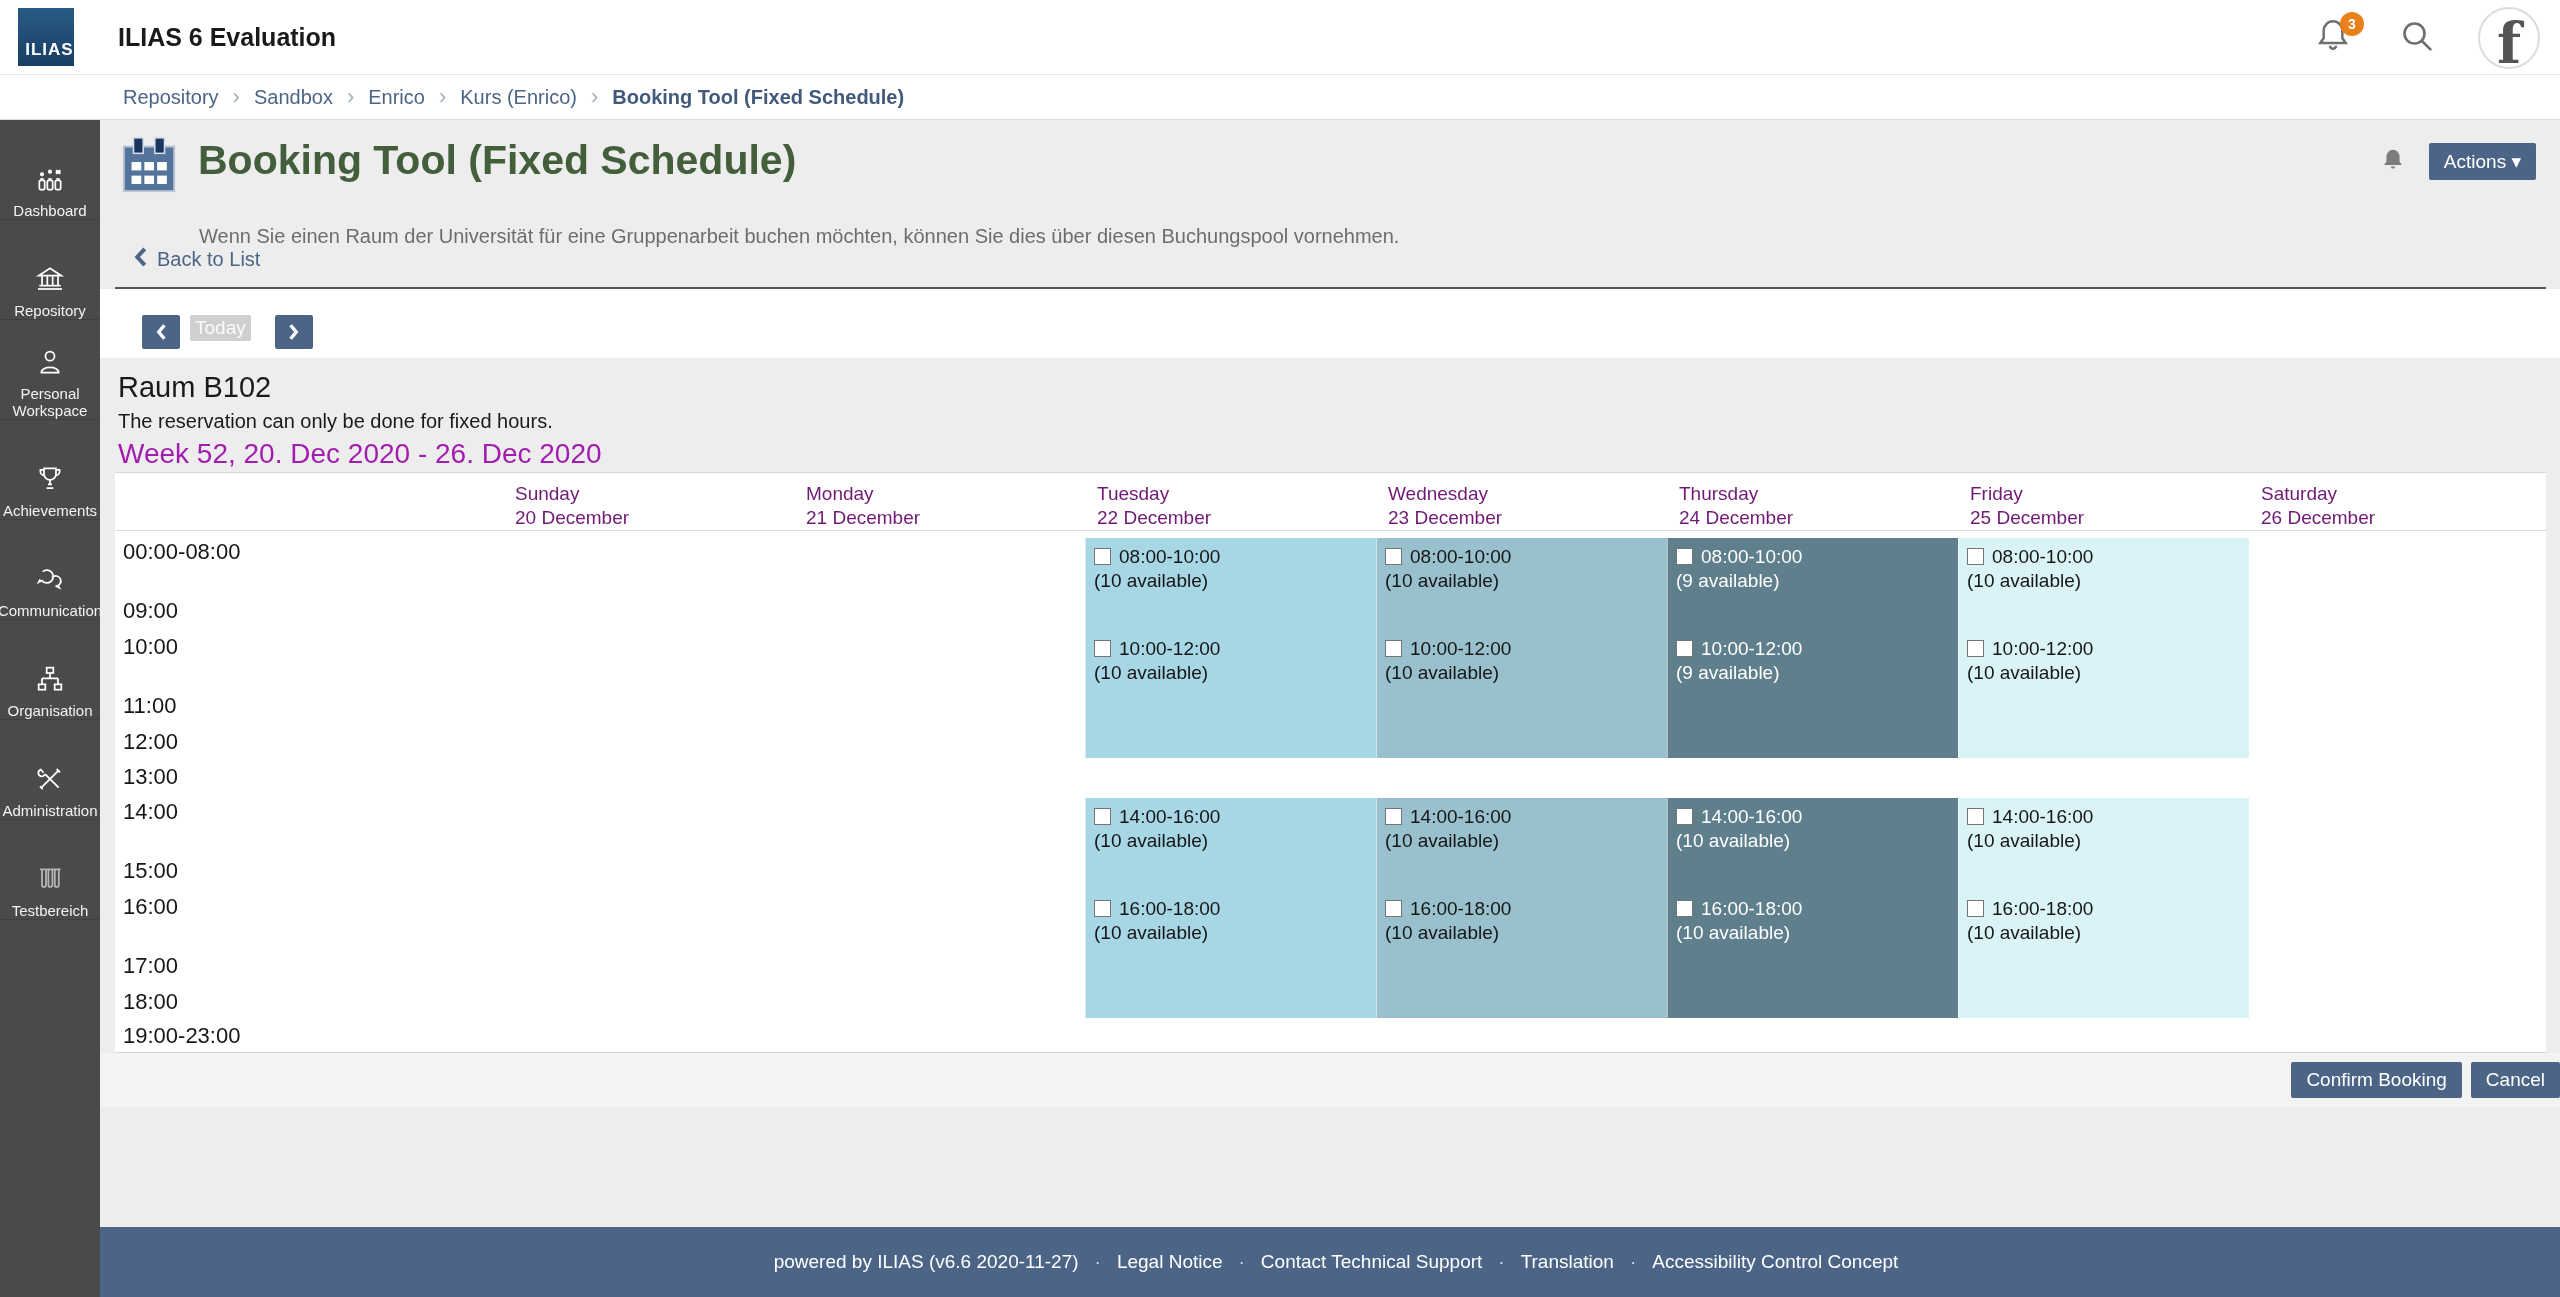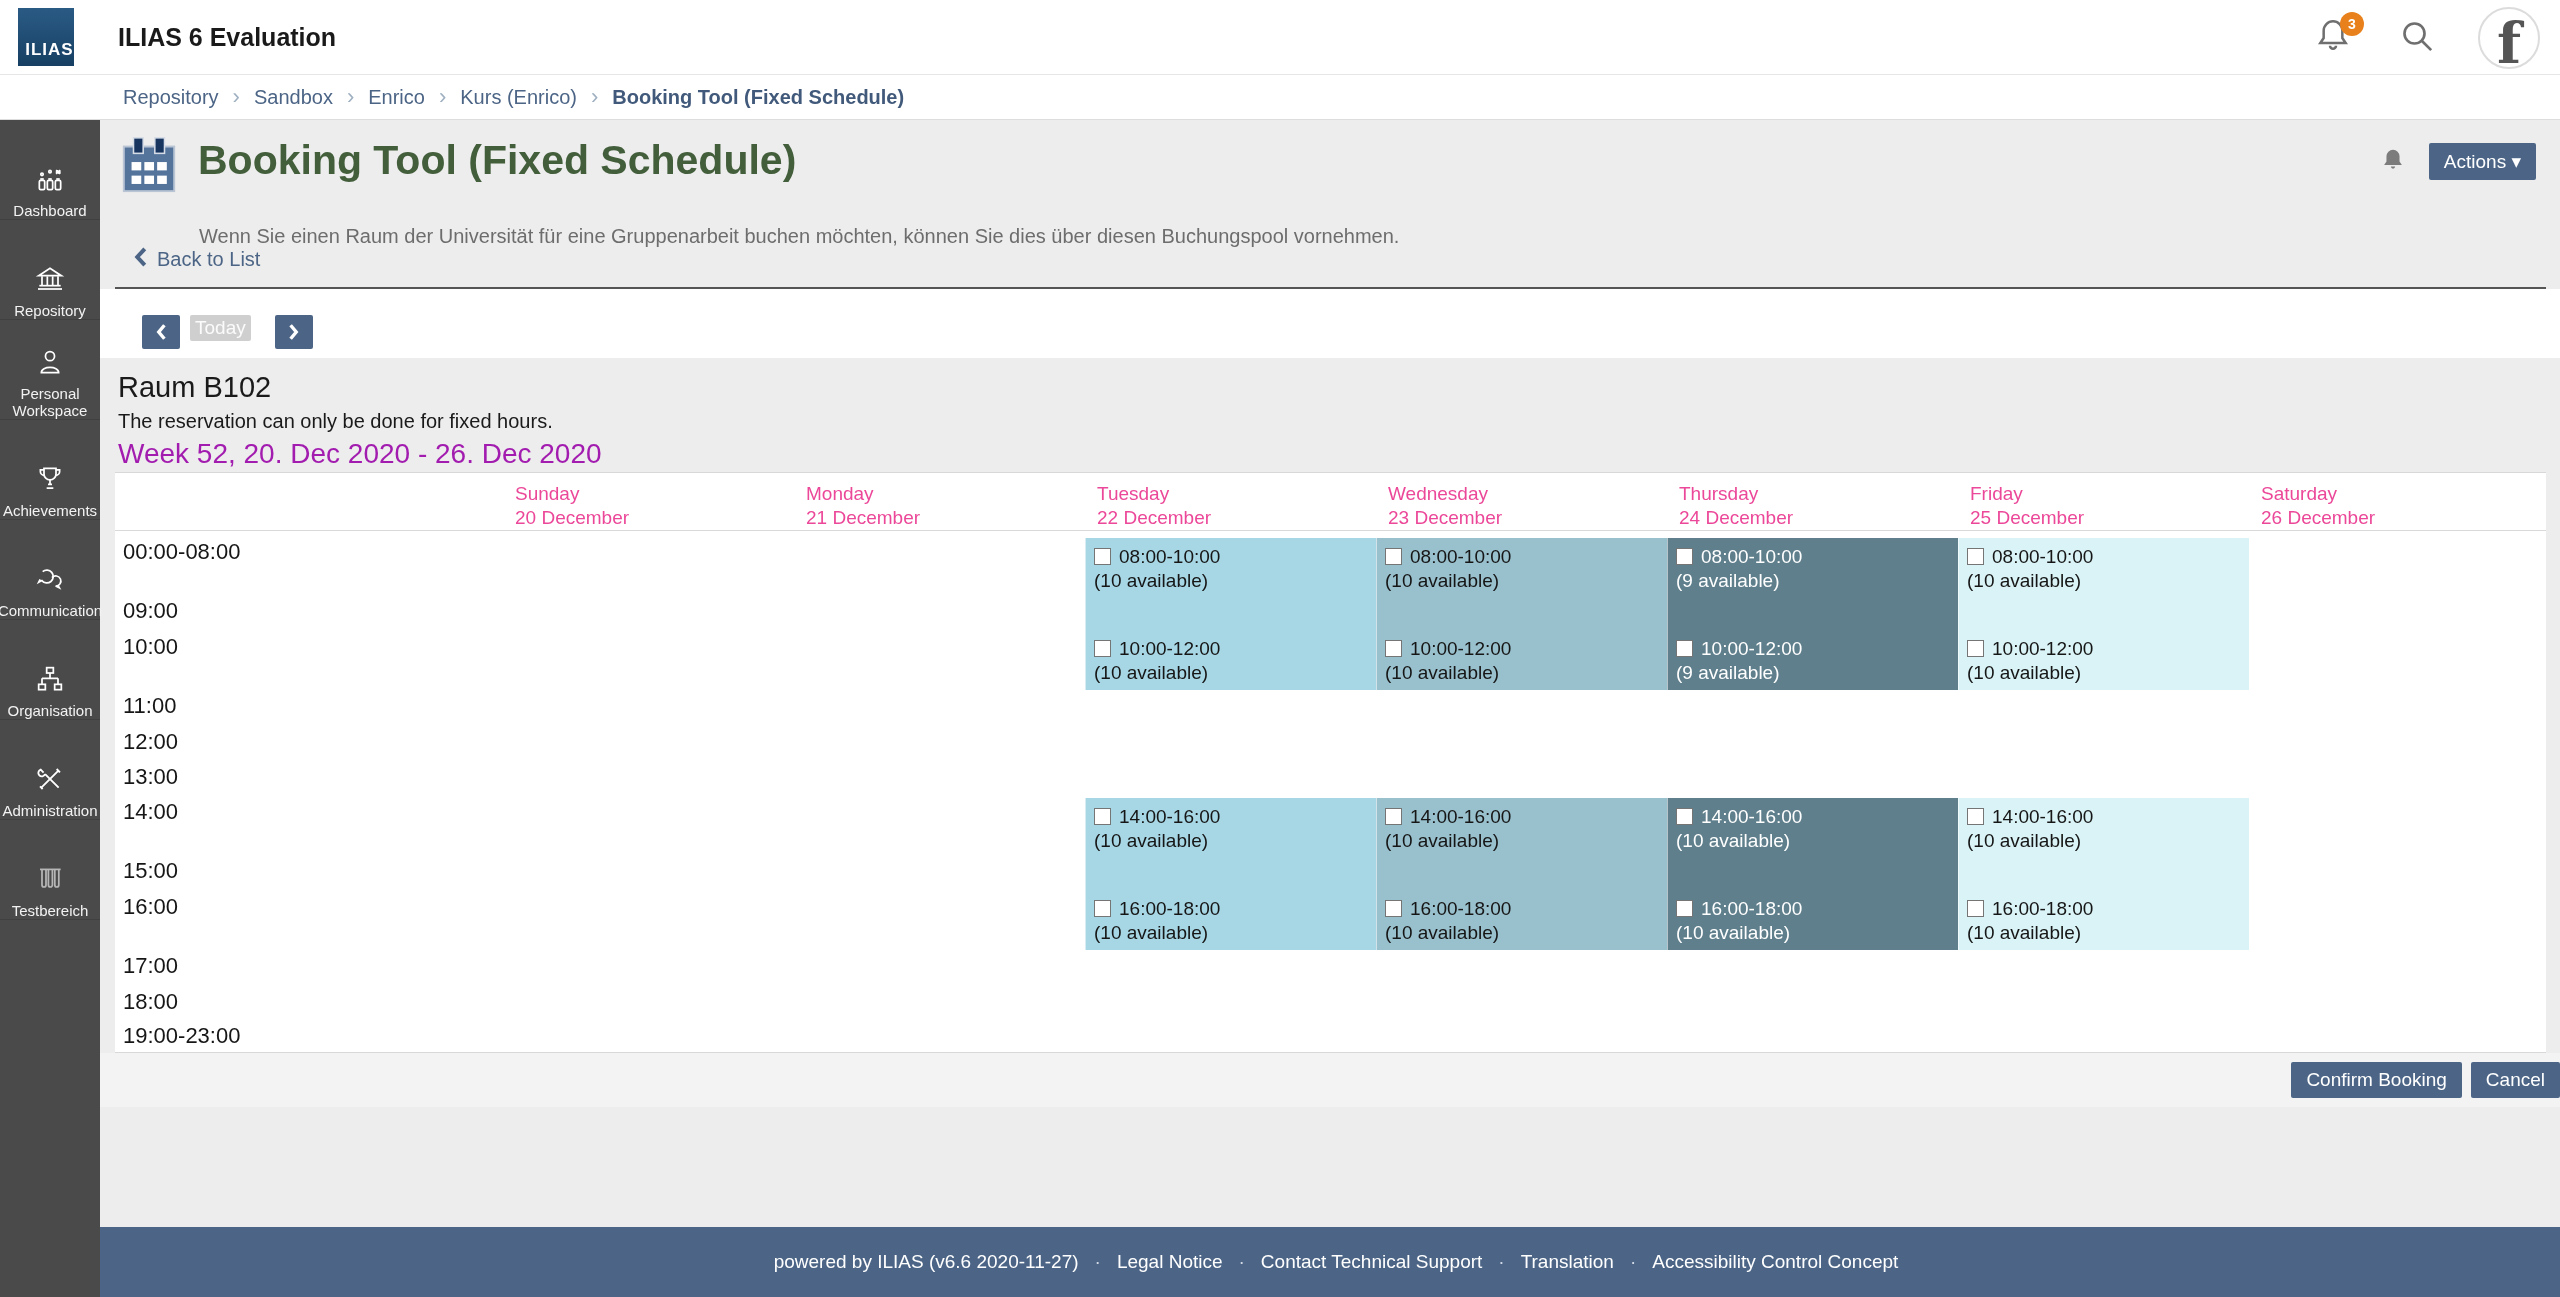--- a/index.html
+++ b/index.html
@@ -49,23 +49,23 @@
   .nav-btn { position:absolute; top:26px; width:38px; height:34px; display:flex; align-items:center; justify-content:center; }
   .today-btn { position:absolute; left:90px; top:26px; height:26px; padding:0 5px; background:#cfcfcf; color:#fbfbfb; font-size:19px; border:none; border-radius:2px; font-family:inherit; }
 
   .room-title { left:118px; top:371px; font-size:29px; color:#1a1a1a; }
   .room-note { left:118px; top:410px; font-size:20px; color:#1a1a1a; }
   .week-title { left:118px; top:438px; font-size:28px; color:#a21caf; }
 
   
   .cal-table { position:absolute; left:115px; top:472px; width:2431px; height:581px; background:#fff; border-top:1px solid #d8d8d8; border-bottom:1px solid #d8d8d8; }
   .cal-head { position:absolute; left:0; top:0; width:2431px; height:58px; border-bottom:1px solid #d9d9d9; }
-  .day-head { position:absolute; top:0; width:291px; padding:9px 0 0 12px; font-size:19px; line-height:24px; color:#ec4899; }
+  .day-head { position:absolute; top:0; width:291px; padding:9px 0 0 12px; font-size:19px; line-height:24px; color:#701a75; }
   .time-label { position:absolute; left:8px; font-size:22px; color:#161616; }
-  .day-block { position:absolute; width:291px; height:152px; border-left:1px solid rgba(255,255,255,.55); }
+  .day-block { position:absolute; width:291px; height:220px; border-left:1px solid rgba(255,255,255,.55); }
   .col-tue { background:#a7d7e5; }
   .col-wed { background:#99c0cd; }
   .col-thu { background:#5f7f8c; color:#fff; }
   .col-fri { background:#d9f3f6; }
   .slot { height:92px; padding:7px 8px 0 8px; font-size:19px; line-height:24px; cursor:pointer; }
   .cb { display:inline-block; width:17px; height:17px; background:#fff; border:1px solid #757575; margin-right:8px; vertical-align:-2px; cursor:pointer; }
   .col-thu .slot { color:#fff; }
 
   
   .btn-strip { left:100px; top:1053px; width:2460px; height:54px; background:#f3f3f3; display:flex; justify-content:flex-end; align-items:center; gap:9px; }

